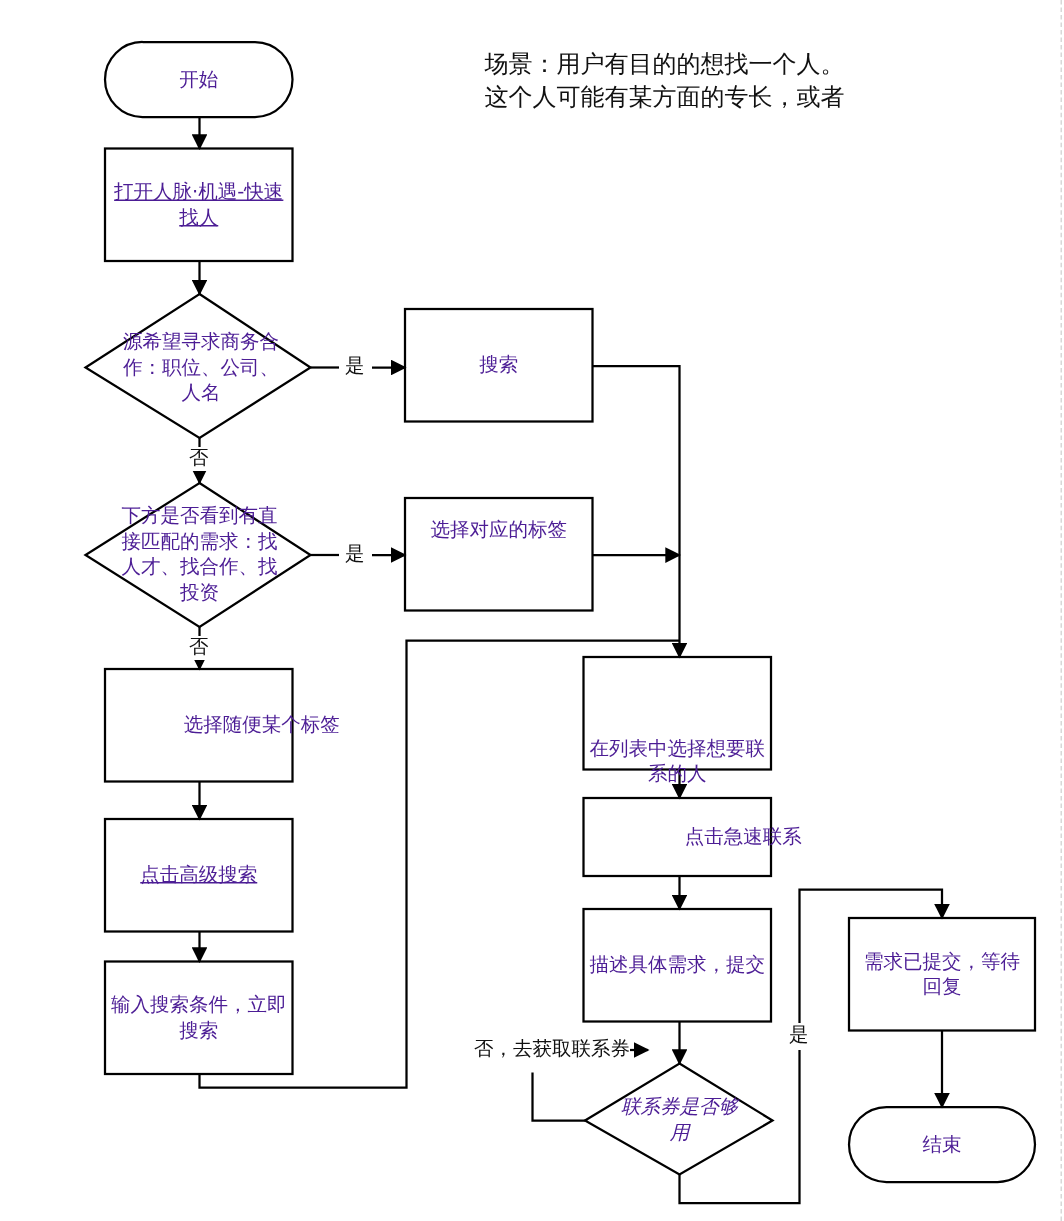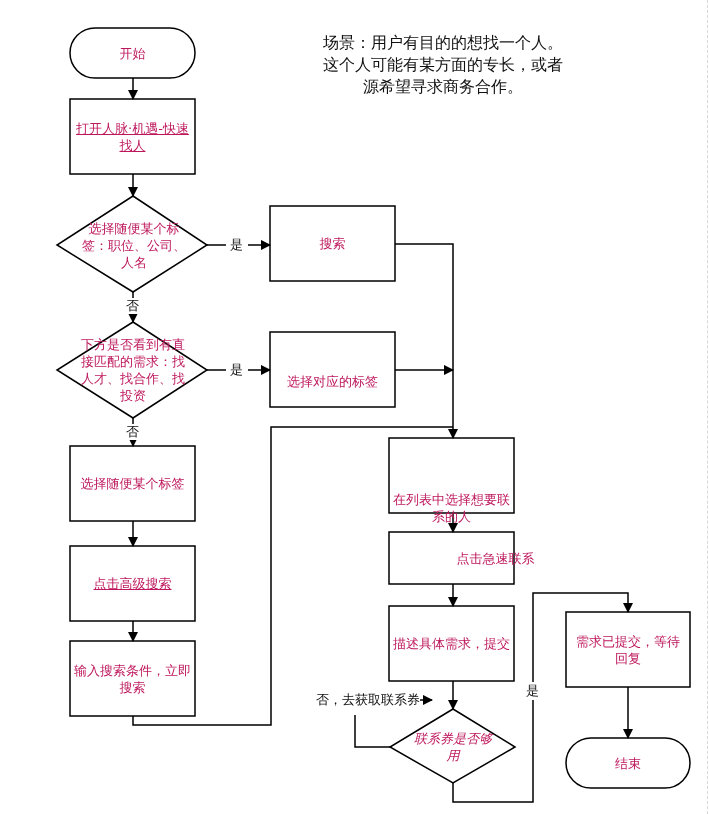--- a/index.html
+++ b/index.html
@@ -1,20 +1,20 @@
 <!DOCTYPE html>
 <html><head>
 <meta charset="utf-8">
 <style>
   html, body { margin: 0; padding: 0; background: #ffffff; }
   body { width: 709px; height: 814px; position: relative; overflow: hidden;
          font-family: "DejaVu Sans", "Liberation Sans", sans-serif; color: #000; }
   #canvas { position: absolute; left: 0; top: 0; }
   .node-text { position: absolute; display: flex; align-items: center; justify-content: center;
-               text-align: center; font-size: 13px; line-height: 17px; color: #be185d; }
+               text-align: center; font-size: 13px; line-height: 17px; color: #4c1d95; }
   .label { position: absolute; font-size: 13px; line-height: 16px; color: #111; background: #fff; }
   .scenario { position: absolute; left: 278px; top: 32px; width: 330px; text-align: center;
               font-family: "DejaVu Serif", "Liberation Serif", serif; font-size: 16px; line-height: 22px; color: #111; }
   .edge-guide { position: absolute; left: 707px; top: 0; width: 0; height: 814px;
                 border-left: 1px dashed #d8d8d8; }
 </style>
 </head>
 <body>
 
 <div class="edge-guide"></div>
@@ -66,30 +66,29 @@
     <line x1="415" y1="700" x2="432" y2="700" marker-end="url(#arr)"></line>
     <polyline points="453,783 453,802 533,802 533,700"></polyline>
     <polyline points="533,682 533,593 628,593 628,612" marker-end="url(#arr)"></polyline>
     <line x1="628" y1="687" x2="628" y2="738" marker-end="url(#arr)"></line>
   </g>
 </svg>
 
 <div class="scenario">
   <div>场景：用户有目的的想找一个人。</div>
   <div>这个人可能有某方面的专长，或者</div>
-  <div>源希望寻求商务合作。</div>
 </div>
 
 <div class="node-text" style="left:70px;top:28px;width:125px;height:50px;">开始</div>
 <div class="node-text" style="left:76px;top:99px;width:113px;height:75px;text-decoration:underline;">打开人脉·机遇-快速找人</div>
-<div class="node-text" style="left:78px;top:210px;width:112px;height:70px;">选择随便某个标签：职位、公司、人名</div>
+<div class="node-text" style="left:78px;top:210px;width:112px;height:70px;">源希望寻求商务合作：职位、公司、人名</div>
 <div class="node-text" style="left:270px;top:206px;width:125px;height:75px;">搜索</div>
 <div class="node-text" style="left:76px;top:328px;width:114px;height:84px;">下方是否看到有直接匹配的需求：找人才、找合作、找投资</div>
-<div class="node-text" style="left:270px;top:344px;width:125px;height:75px;">选择对应的标签</div>
-<div class="node-text" style="left:70px;top:446px;width:125px;height:75px;">选择随便某个标签</div>
+<div class="node-text" style="left:270px;top:316px;width:125px;height:75px;">选择对应的标签</div>
+<div class="node-text" style="left:70px;top:446px;width:125px;height:75px;padding-left:42px;">选择随便某个标签</div>
 <div class="node-text" style="left:70px;top:546px;width:125px;height:75px;text-decoration:underline;">点击高级搜索</div>
 <div class="node-text" style="left:74px;top:641px;width:117px;height:75px;">输入搜索条件，立即搜索</div>
 <div class="node-text" style="left:393px;top:438px;width:117px;height:75px;margin-top:32px;">在列表中选择想要联系的人</div>
 <div class="node-text" style="left:389px;top:532px;width:125px;height:52px;margin-left:44px;">点击急速联系</div>
 <div class="node-text" style="left:393px;top:606px;width:117px;height:75px;">描述具体需求，提交</div>
 <div class="node-text" style="left:408px;top:722px;width:90px;height:50px;font-style:italic;">联系券是否够用</div>
 <div class="node-text" style="left:570px;top:612px;width:116px;height:75px;">需求已提交，等待回复</div>
 <div class="node-text" style="left:566px;top:738px;width:124px;height:50px;">结束</div>
 
 <div class="label" style="left:230px;top:237px;">是</div>

